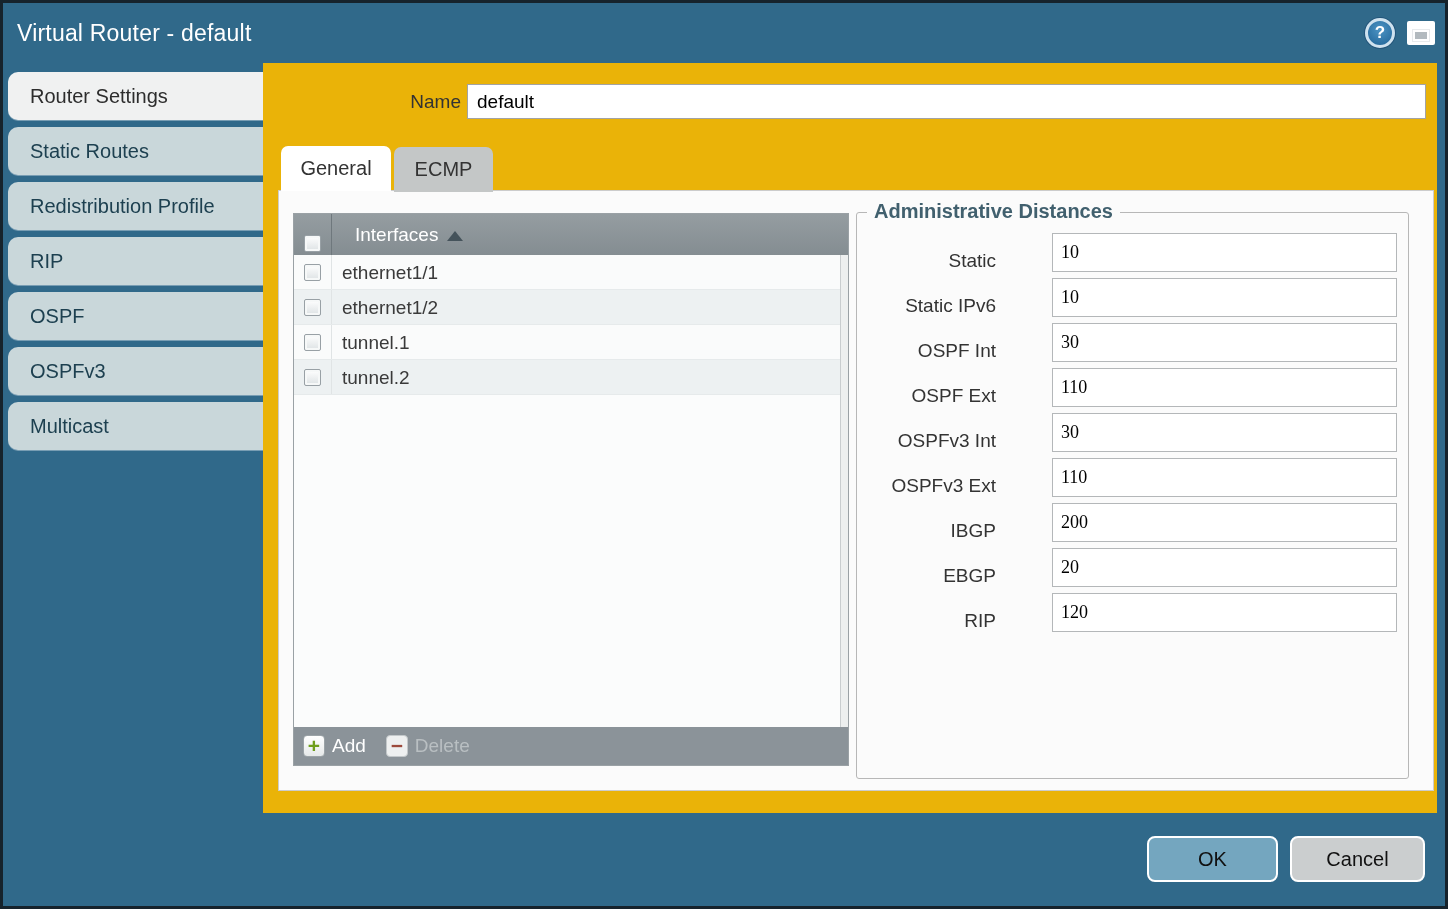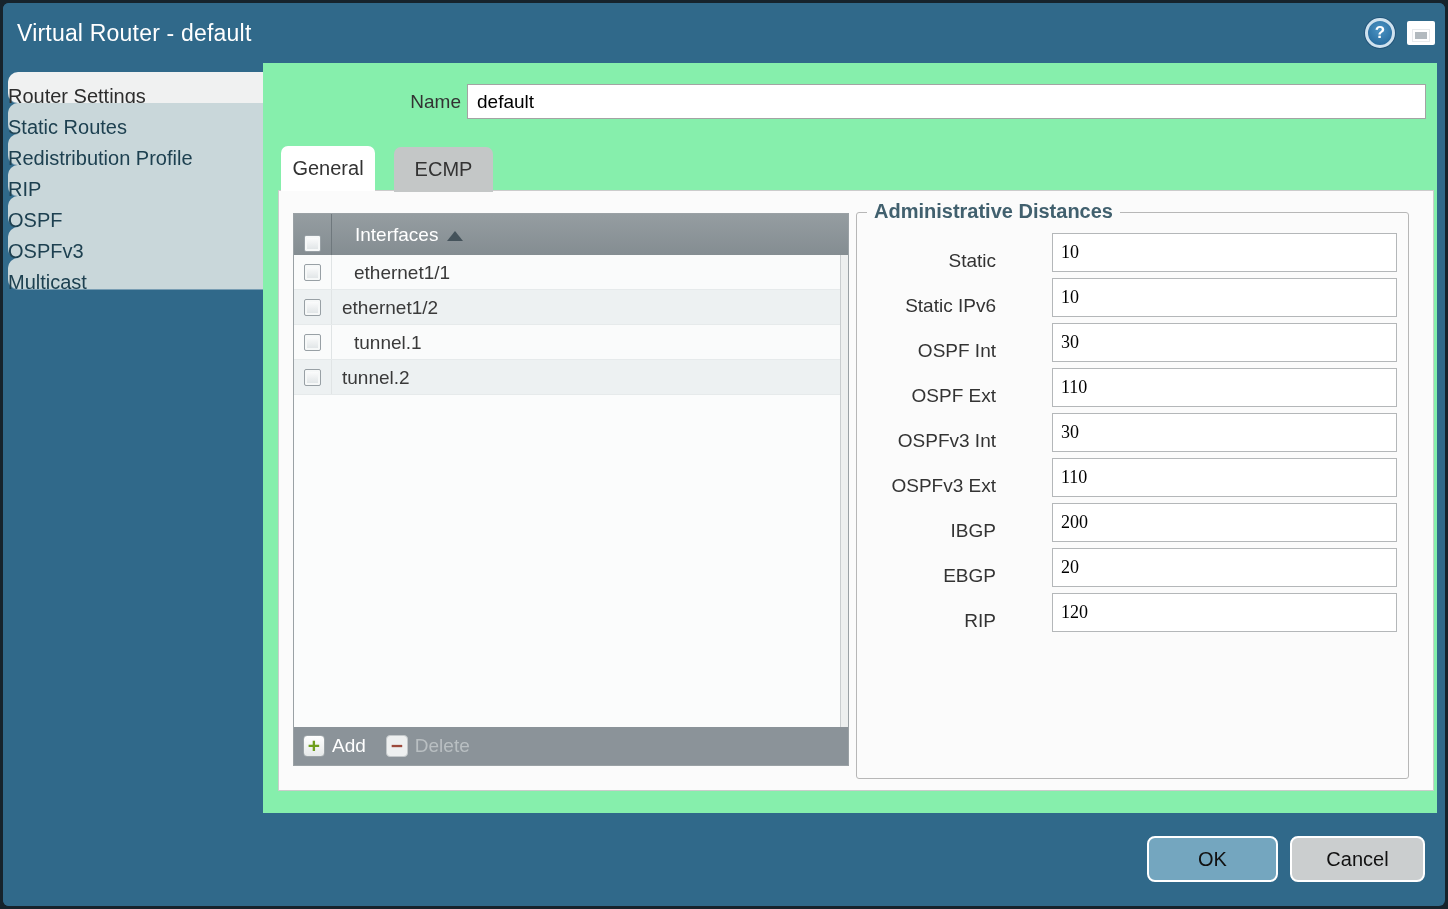--- a/index.html
+++ b/index.html
@@ -1,68 +1,68 @@
 <!DOCTYPE html>
 <html><head>
 <meta charset="utf-8">
 <style>
   * { margin:0; padding:0; box-sizing:border-box; }
   html,body { width:1448px; height:909px; background:#1a2730; font-family:"Liberation Sans","DejaVu Sans",sans-serif; }
   .window { position:relative; width:1448px; height:909px; background:#16232c; padding:3px; }
-  .inner  { position:relative; width:100%; height:100%; background:#30698a; overflow:hidden;border-radius:6px; }
+  .inner  { position:relative; width:100%; height:100%; background:#30698a; overflow:hidden; }
 
   
   .titlebar { position:absolute; left:0; top:0; right:0; height:60px; background:#30698a; }
   .title { position:absolute; left:14px; top:0; line-height:60px; color:#ffffff; font-size:23px; letter-spacing:.2px; }
   .tb-icons { position:absolute; right:10px; top:0; height:60px; display:flex; align-items:center; gap:12px; }
   .help-ic { width:30px; height:30px; border-radius:50%; background:radial-gradient(circle at 50% 35%, #4d94c4, #1f6396);
              border:3px solid #cfe2ef; color:#fff; font-weight:bold; font-size:17px;
              display:flex; align-items:center; justify-content:center; box-shadow:0 0 0 1px #24557a; cursor:pointer; }
   .win-ic { width:28px; height:24px; background:#ffffff; border-radius:2px; display:flex; align-items:flex-end; justify-content:center; padding-bottom:4px; cursor:pointer; }
   .win-ic .rect { width:16px; height:11px; background:#b3babf; border:2px solid #ffffff; outline:1px solid #e8eaec; }
 
   
   .sidebar { position:absolute; left:0; top:60px; width:260px; bottom:0; background:#30698a; }
-  .side-tab { position:relative; margin:0 0 0 5px; width:255px; height:31px; line-height:48px;
-              background:#c9d7da; color:#1d4050; font-size:20px; 
+  .side-tab { position:relative; margin:0 0 7px 5px; width:255px; height:48px; line-height:48px;
+              background:#c9d7da; color:#1d4050; font-size:20px; padding-left:22px;
               border-radius:10px 0 0 10px; box-shadow:0 1px 0 rgba(255,255,255,.35); cursor:pointer; }
   .side-tab.first { margin-top:9px; }
   .side-tab.active { background:#f0f1f1; color:#2d2d2d; }
 
   
-  .content { position:absolute; left:260px; top:60px; width:1174px; height:750px; background:#86efac;padding-left:11px; }
+  .content { position:absolute; left:260px; top:60px; width:1174px; height:750px; background:#eab308;padding-left:11px; }
 
   .name-label { position:absolute; left:138px; top:21px; width:60px; height:35px; line-height:35px;
                 text-align:right; font-size:19px; color:#333; }
   .name-input { position:absolute; left:204px; top:21px; width:959px; height:35px; border:1px solid #a3a3a3;
                 background:#fff; font-size:19px; color:#000; padding:0 9px; font-family:"Liberation Sans",sans-serif; }
 
   .tab { position:absolute; height:45px; line-height:45px; text-align:center; font-size:20px; color:#333;
          border-radius:7px 7px 0 0; cursor:pointer; }
-  .tab-general { left:18px; top:83px; width:94px; background:#ffffff; z-index:3; }
+  .tab-general { left:18px; top:83px; width:110px; background:#ffffff; z-index:3; }
   .tab-ecmp    { left:131px; top:84px; width:99px;  background:#c4c7c7; z-index:2; }
 
   .tab-panel { position:absolute; left:15px; top:127px; width:1156px; height:601px;
                background:#fbfbfb; border:1px solid #cccccc; z-index:1; }
 
   
   .table { position:absolute; left:14px; top:22px; width:556px; height:553px; border:1px solid #9aa1a5; background:#fbfcfc; }
   .t-head { position:absolute; left:0; top:0; right:0; height:58px; background:linear-gradient(#959da1,#7d868b);
             display:flex; align-items:stretch; cursor:pointer;gap:13px; }
   .cbcell { width:38px; display:flex; align-items:center; justify-content:center; flex:0 0 38px; }
   .t-head .cbcell { border-right:1px solid #6f787d; }
   .t-head-label { color:#ffffff; font-size:19px; line-height:41px; padding-left:10px; }
   .sort-up { display:inline-block; width:0; height:0; margin-left:9px; vertical-align:middle;
              border-left:8px solid transparent; border-right:8px solid transparent; border-bottom:10px solid #45535b; }
   .checkbox { width:17px; height:17px; border:1px solid #98a0a5; border-radius:2px;
               background:linear-gradient(#ffffff,#dde2e4); box-shadow:inset 0 0 0 2px #f6f8f8; cursor:pointer; }
   .t-body { position:absolute; left:0; top:41px; right:8px; bottom:38px; overflow:hidden; }
   .t-row { display:flex; height:35px; align-items:stretch; border-bottom:1px solid #e6eaeb; cursor:pointer; }
   .t-row .cbcell { border-right:1px solid #e0e4e5; }
-  .t-row.odd  { background:#fafbfb;gap:12px; }
+  .t-row.odd  { background:#fafbfb; }
   .t-row.even { background:#edf1f2; }
   .t-row-label { font-size:19px; color:#3a3a3a; line-height:35px; padding-left:10px; }
   .v-scroll { position:absolute; right:0; top:41px; bottom:38px; width:8px; background:#edefef; border-left:1px solid #c9cdcf; cursor:pointer; }
   .t-foot { position:absolute; left:0; right:0; bottom:0; height:38px; background:#8b9399;
             display:flex; align-items:center; padding-left:9px; gap:20px; }
   .foot-btn { display:flex; align-items:center; gap:7px; cursor:pointer; }
   .mini-ic { width:22px; height:22px; border-radius:4px; display:flex; align-items:center; justify-content:center;
              font-weight:bold; }
   .add-ic { background:linear-gradient(#ffffff,#e6e9e9); border:1px solid #9ba3a7; color:#6f9f1d; font-size:21px; line-height:20px; }
   .del-ic { background:#eef0f0; border:1px solid #c3c8ca; color:#9c4a3c; font-size:21px; line-height:18px; }

